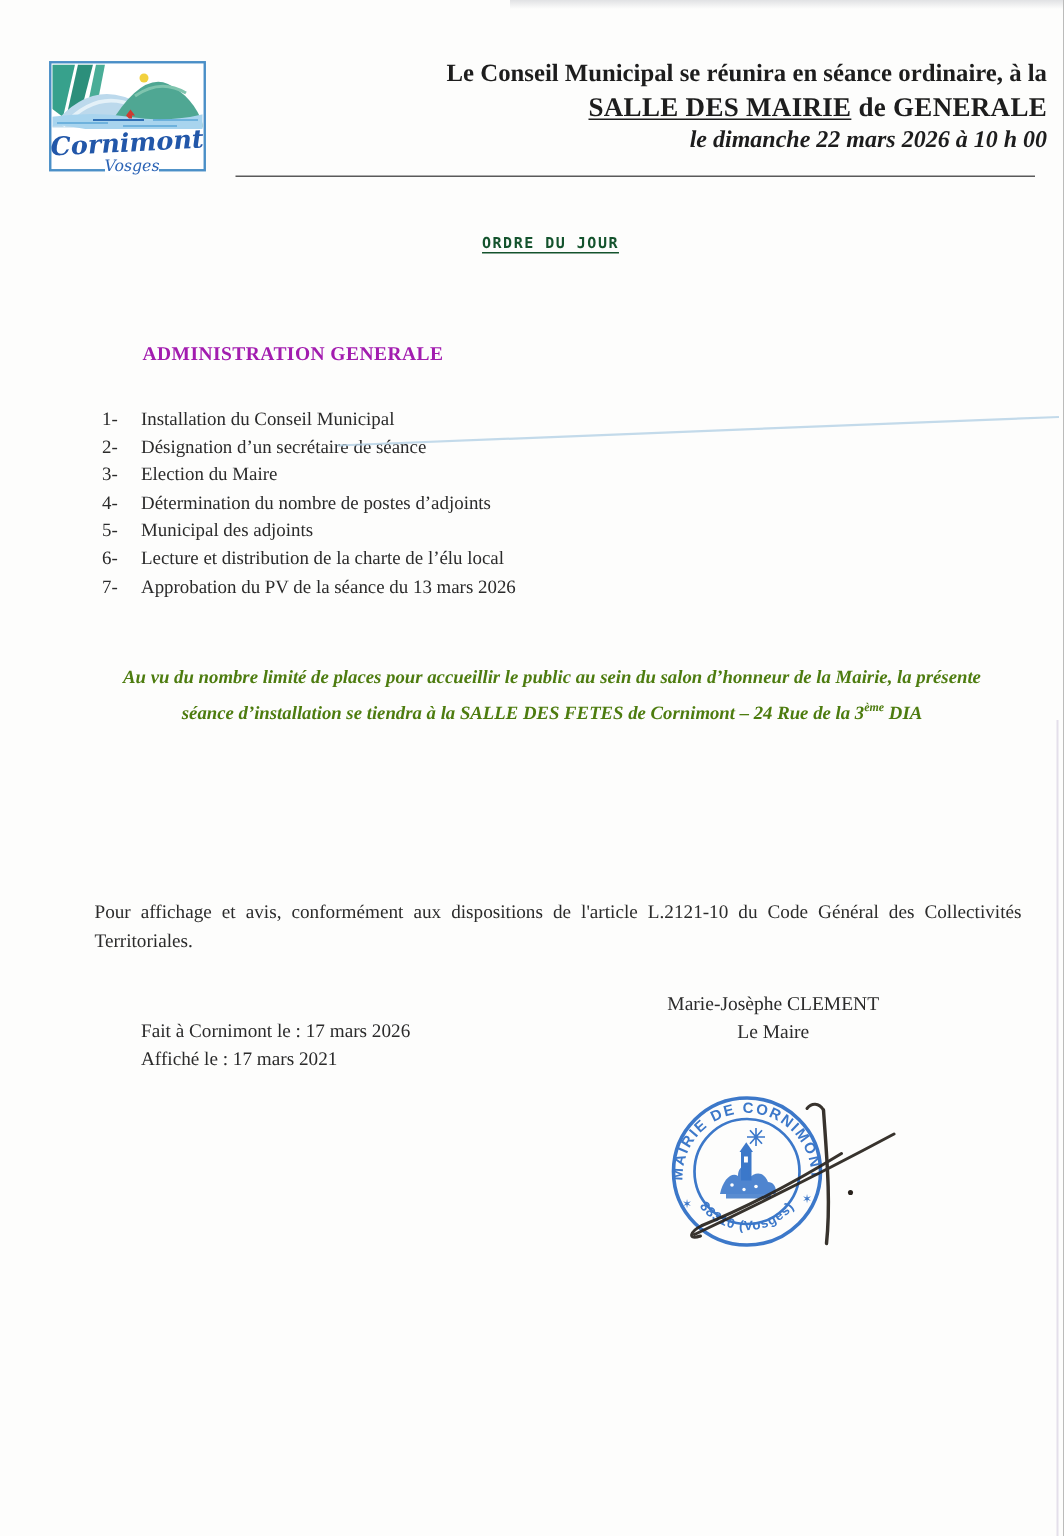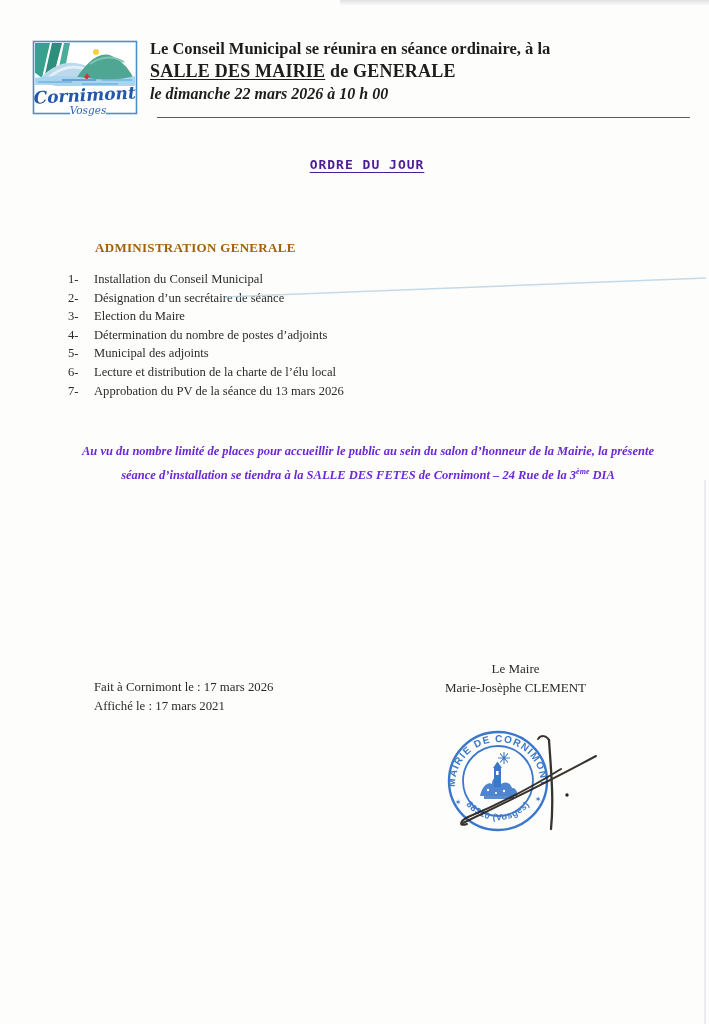--- a/index.html
+++ b/index.html
@@ -6,42 +6,42 @@
   .page{
     position:relative; width:709px; height:1024px; margin:0 auto;
     background:#fdfdfc; overflow:hidden;
     font-family:"Liberation Serif", serif; color:#2b2b2b;
   }
   .scan-band-top{position:absolute; left:340px; top:0; width:369px; height:6px;
     background:linear-gradient(to bottom, rgba(190,192,198,.45), rgba(190,192,198,0));}
   
   .logo{position:absolute; left:32px; top:40px; width:106px; height:78px;}
   
-  .header{position:absolute; left:150px; top:38px; width:548px; text-align:left;
+  .header{position:absolute; left:150px; top:38px; width:548px; text-align:right;
     font-weight:bold; color:#1d1d1d;}
   .header .l1{font-size:16.5px; line-height:22px;}
   .header .l2{font-size:18px; line-height:22.5px; letter-spacing:.2px;}
   .header .l2 .u{text-decoration:underline; text-underline-offset:2px;}
   .header .l3{font-size:16px; line-height:22.5px; font-style:italic;}
   .header-divider{position:absolute; left:157px; top:117px; width:533px; height:0;
     border-top:1.2px solid #5a5a5a;}
   
   .ordre{position:absolute; left:287px; top:157px; width:160px; text-align:center;
-    font-family:"DejaVu Sans Mono", monospace; font-size:13px; font-weight:600;
-    letter-spacing:1px; color:#4c1d95; text-decoration:underline; text-underline-offset:3px;}
-  .section-heading{position:absolute; left:95px; top:240px; font-size:13px;
-    font-weight:bold; letter-spacing:.3px; color:#a16207;}
+    font-family:"DejaVu Sans Mono", monospace; font-size:10px; font-weight:600;
+    letter-spacing:1px; color:#14532d; text-decoration:underline; text-underline-offset:3px;}
+  .section-heading{position:absolute; left:95px; top:228px; font-size:13px;
+    font-weight:bold; letter-spacing:.3px; color:#a21caf;}
   .agenda-list{position:absolute; left:68px; top:270px; width:560px;
     font-size:12.6px; line-height:18.6px;}
   .agenda-item{display:flex;}
   .agenda-item .num{width:26px; flex:0 0 26px;}
   
   .capacity-notice{position:absolute; left:68px; top:441px; width:600px;
     text-align:center; font-size:12.5px; font-style:italic; font-weight:bold;
-    line-height:20.5px; color:#6d28d9;}
+    line-height:20.5px; color:#4d7c0f;}
   .capacity-notice sup{font-size:8px;}
   
   .legal-notice{position:absolute; left:63px; top:599px; width:618px;
     font-size:12.8px; line-height:18.5px; text-align:justify;}
   
   .mayor-block{position:absolute; left:403px; top:660px; width:225px;
     text-align:center; font-size:13px; line-height:18.5px;}
   .dates-block{position:absolute; left:94px; top:678px; font-size:12.8px; line-height:18.8px;}
   
   .stamp{position:absolute; left:446px; top:729px; width:104px; height:104px; opacity:.93;}
@@ -117,24 +117,25 @@
         <span>Lecture et distribution de la charte de l’élu local</span>
       </div>
     <div class="agenda-item">
         <span class="num">7-</span>
         <span>Approbation du PV de la séance du 13 mars 2026</span>
       </div>
   </div>
 
   <div class="capacity-notice"><span>Au vu du nombre limité de places pour accueillir le public au sein du salon d’honneur de la Mairie, la présente séance d’installation se tiendra à la SALLE DES FETES de Cornimont – 24 Rue de la 3</span><sup>ème</sup><span> DIA</span></div>
 
+  <div class="legal-notice">Pour affichage et avis, conformément aux dispositions de l'article L.2121-10 du Code Général des Collectivités Territoriales.</div>
 
   <div class="mayor-block">
+    <div>Marie-Josèphe CLEMENT</div>
     <div>Le Maire</div>
-    <div>Marie-Josèphe CLEMENT</div>
   </div>
 
   <div class="dates-block">
     <div>Fait à Cornimont le : 17 mars 2026</div>
     <div>Affiché le : 17 mars 2021</div>
   </div>
 
   <svg class="stamp" viewBox="0 0 104 104">
     <defs>
       <path id="arcTop" d="M 9,56 A 43,43 0 1 1 95,56"></path>

